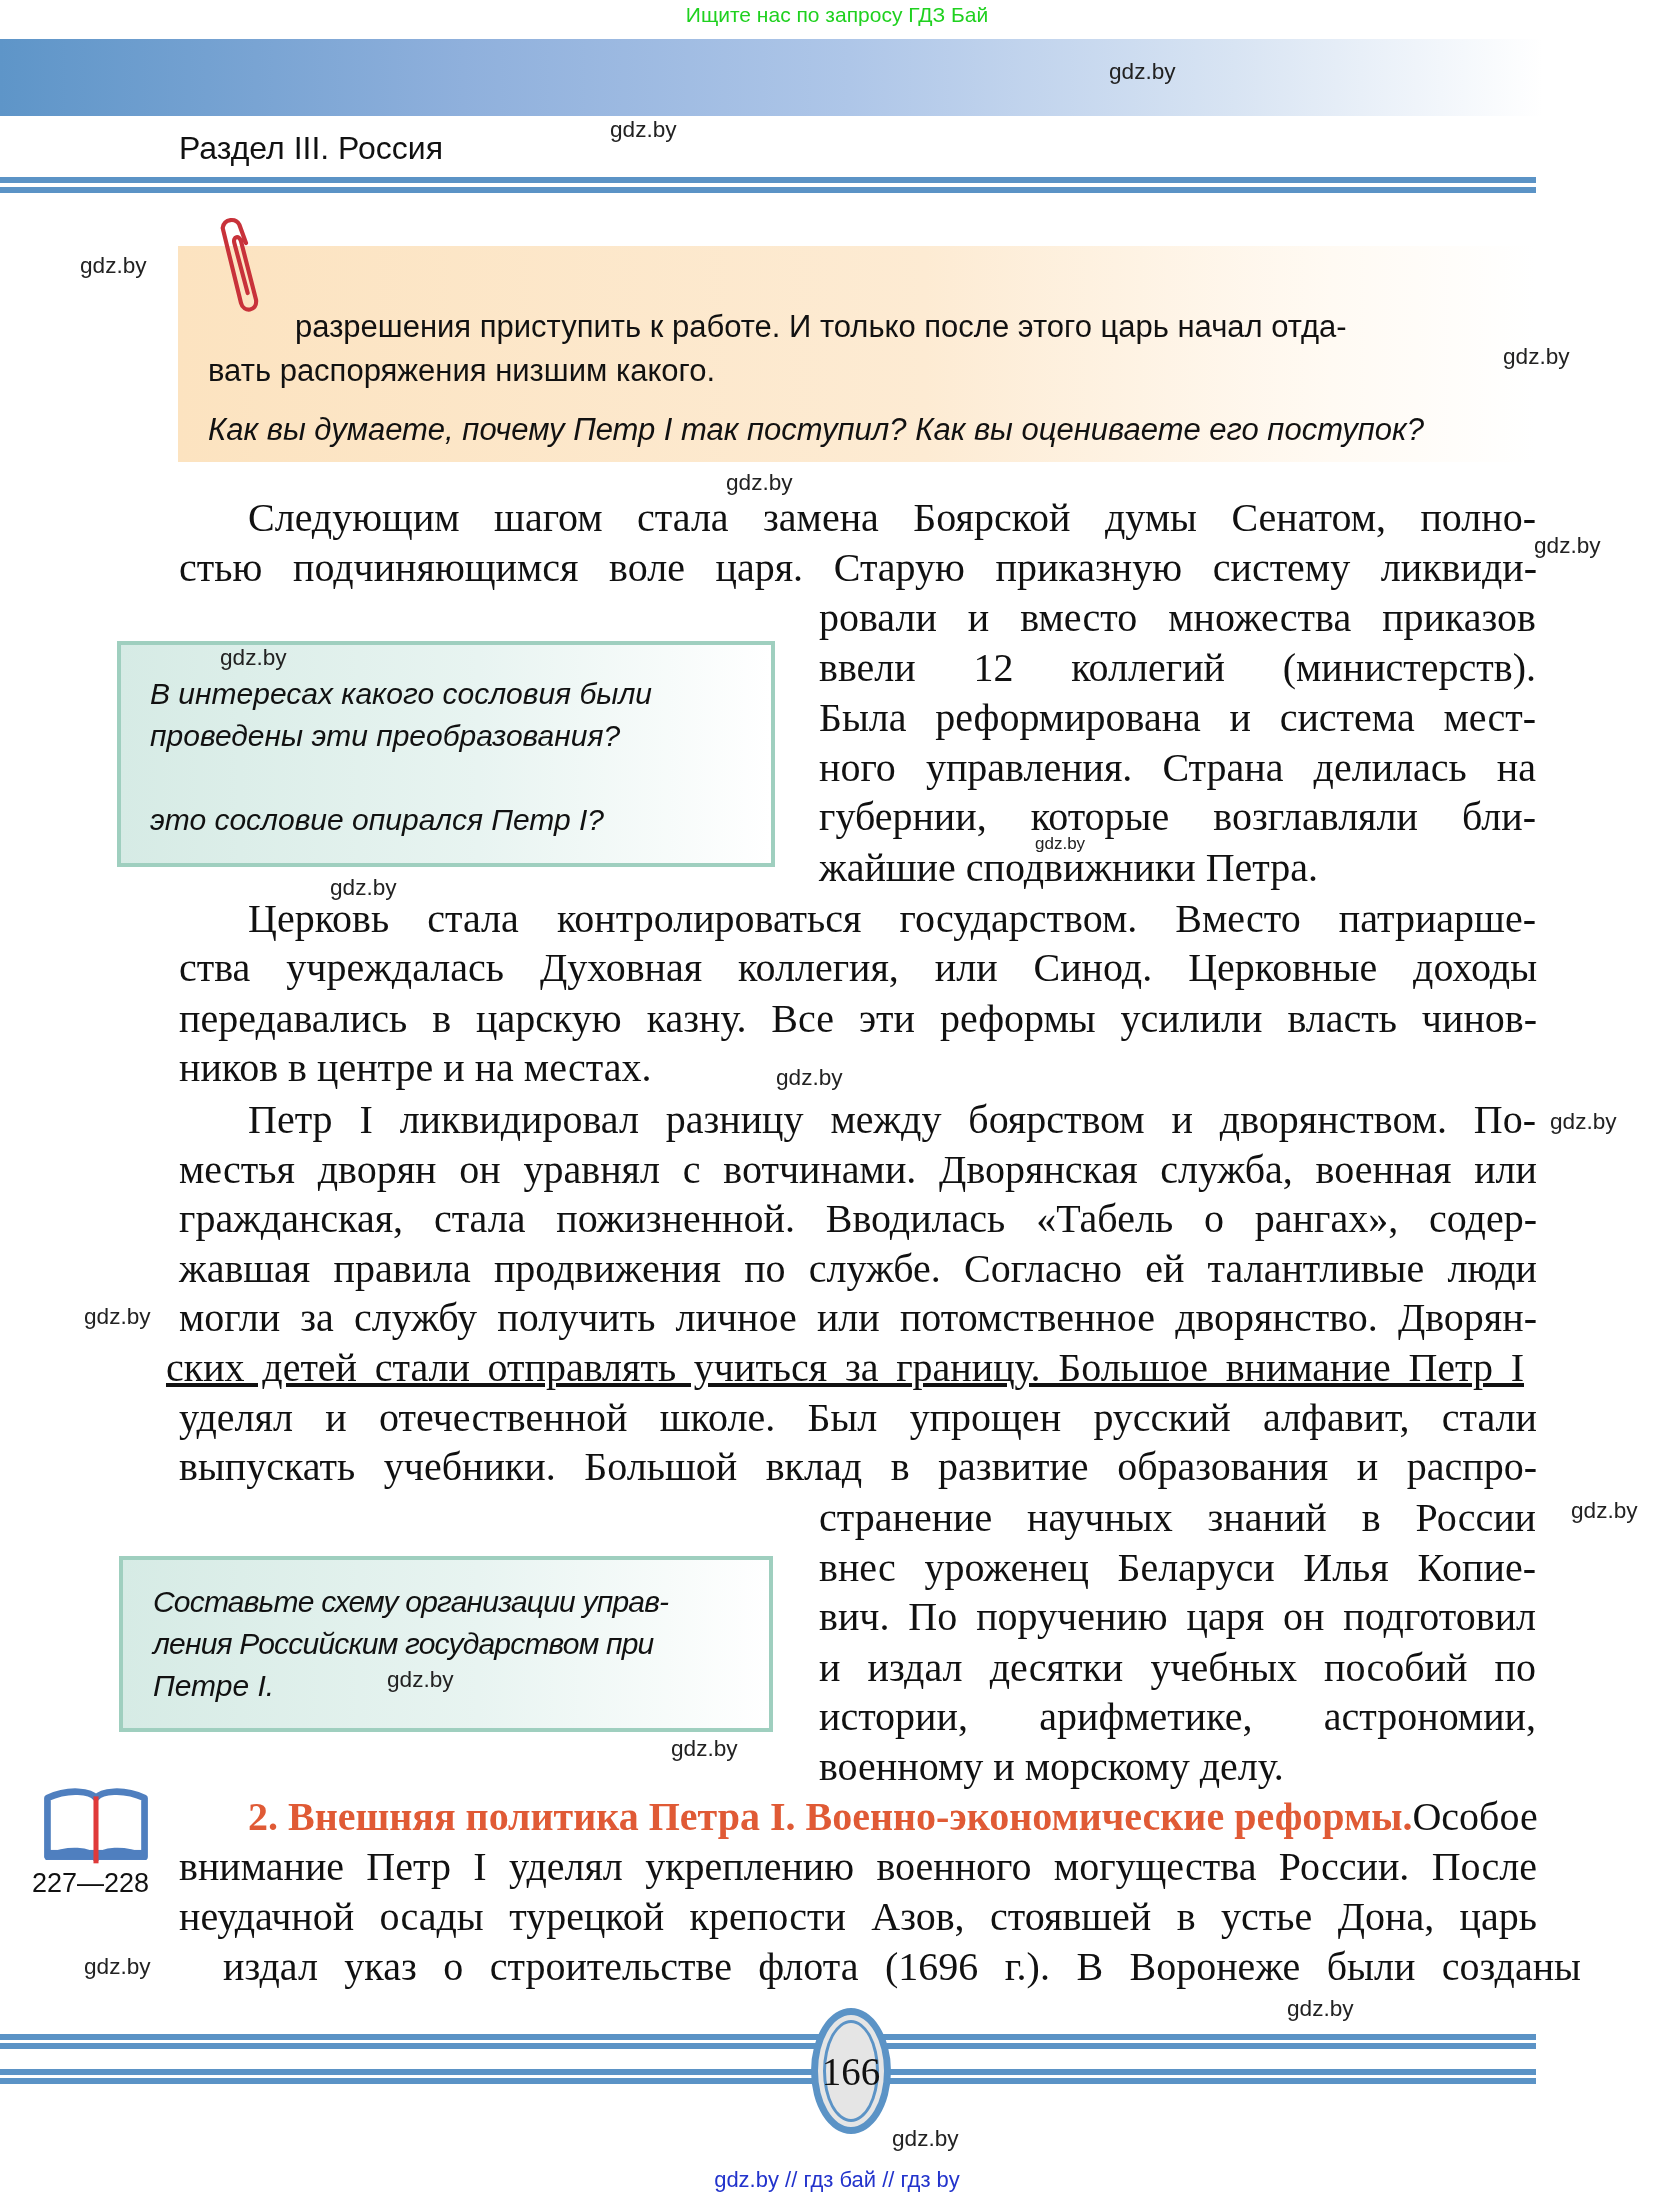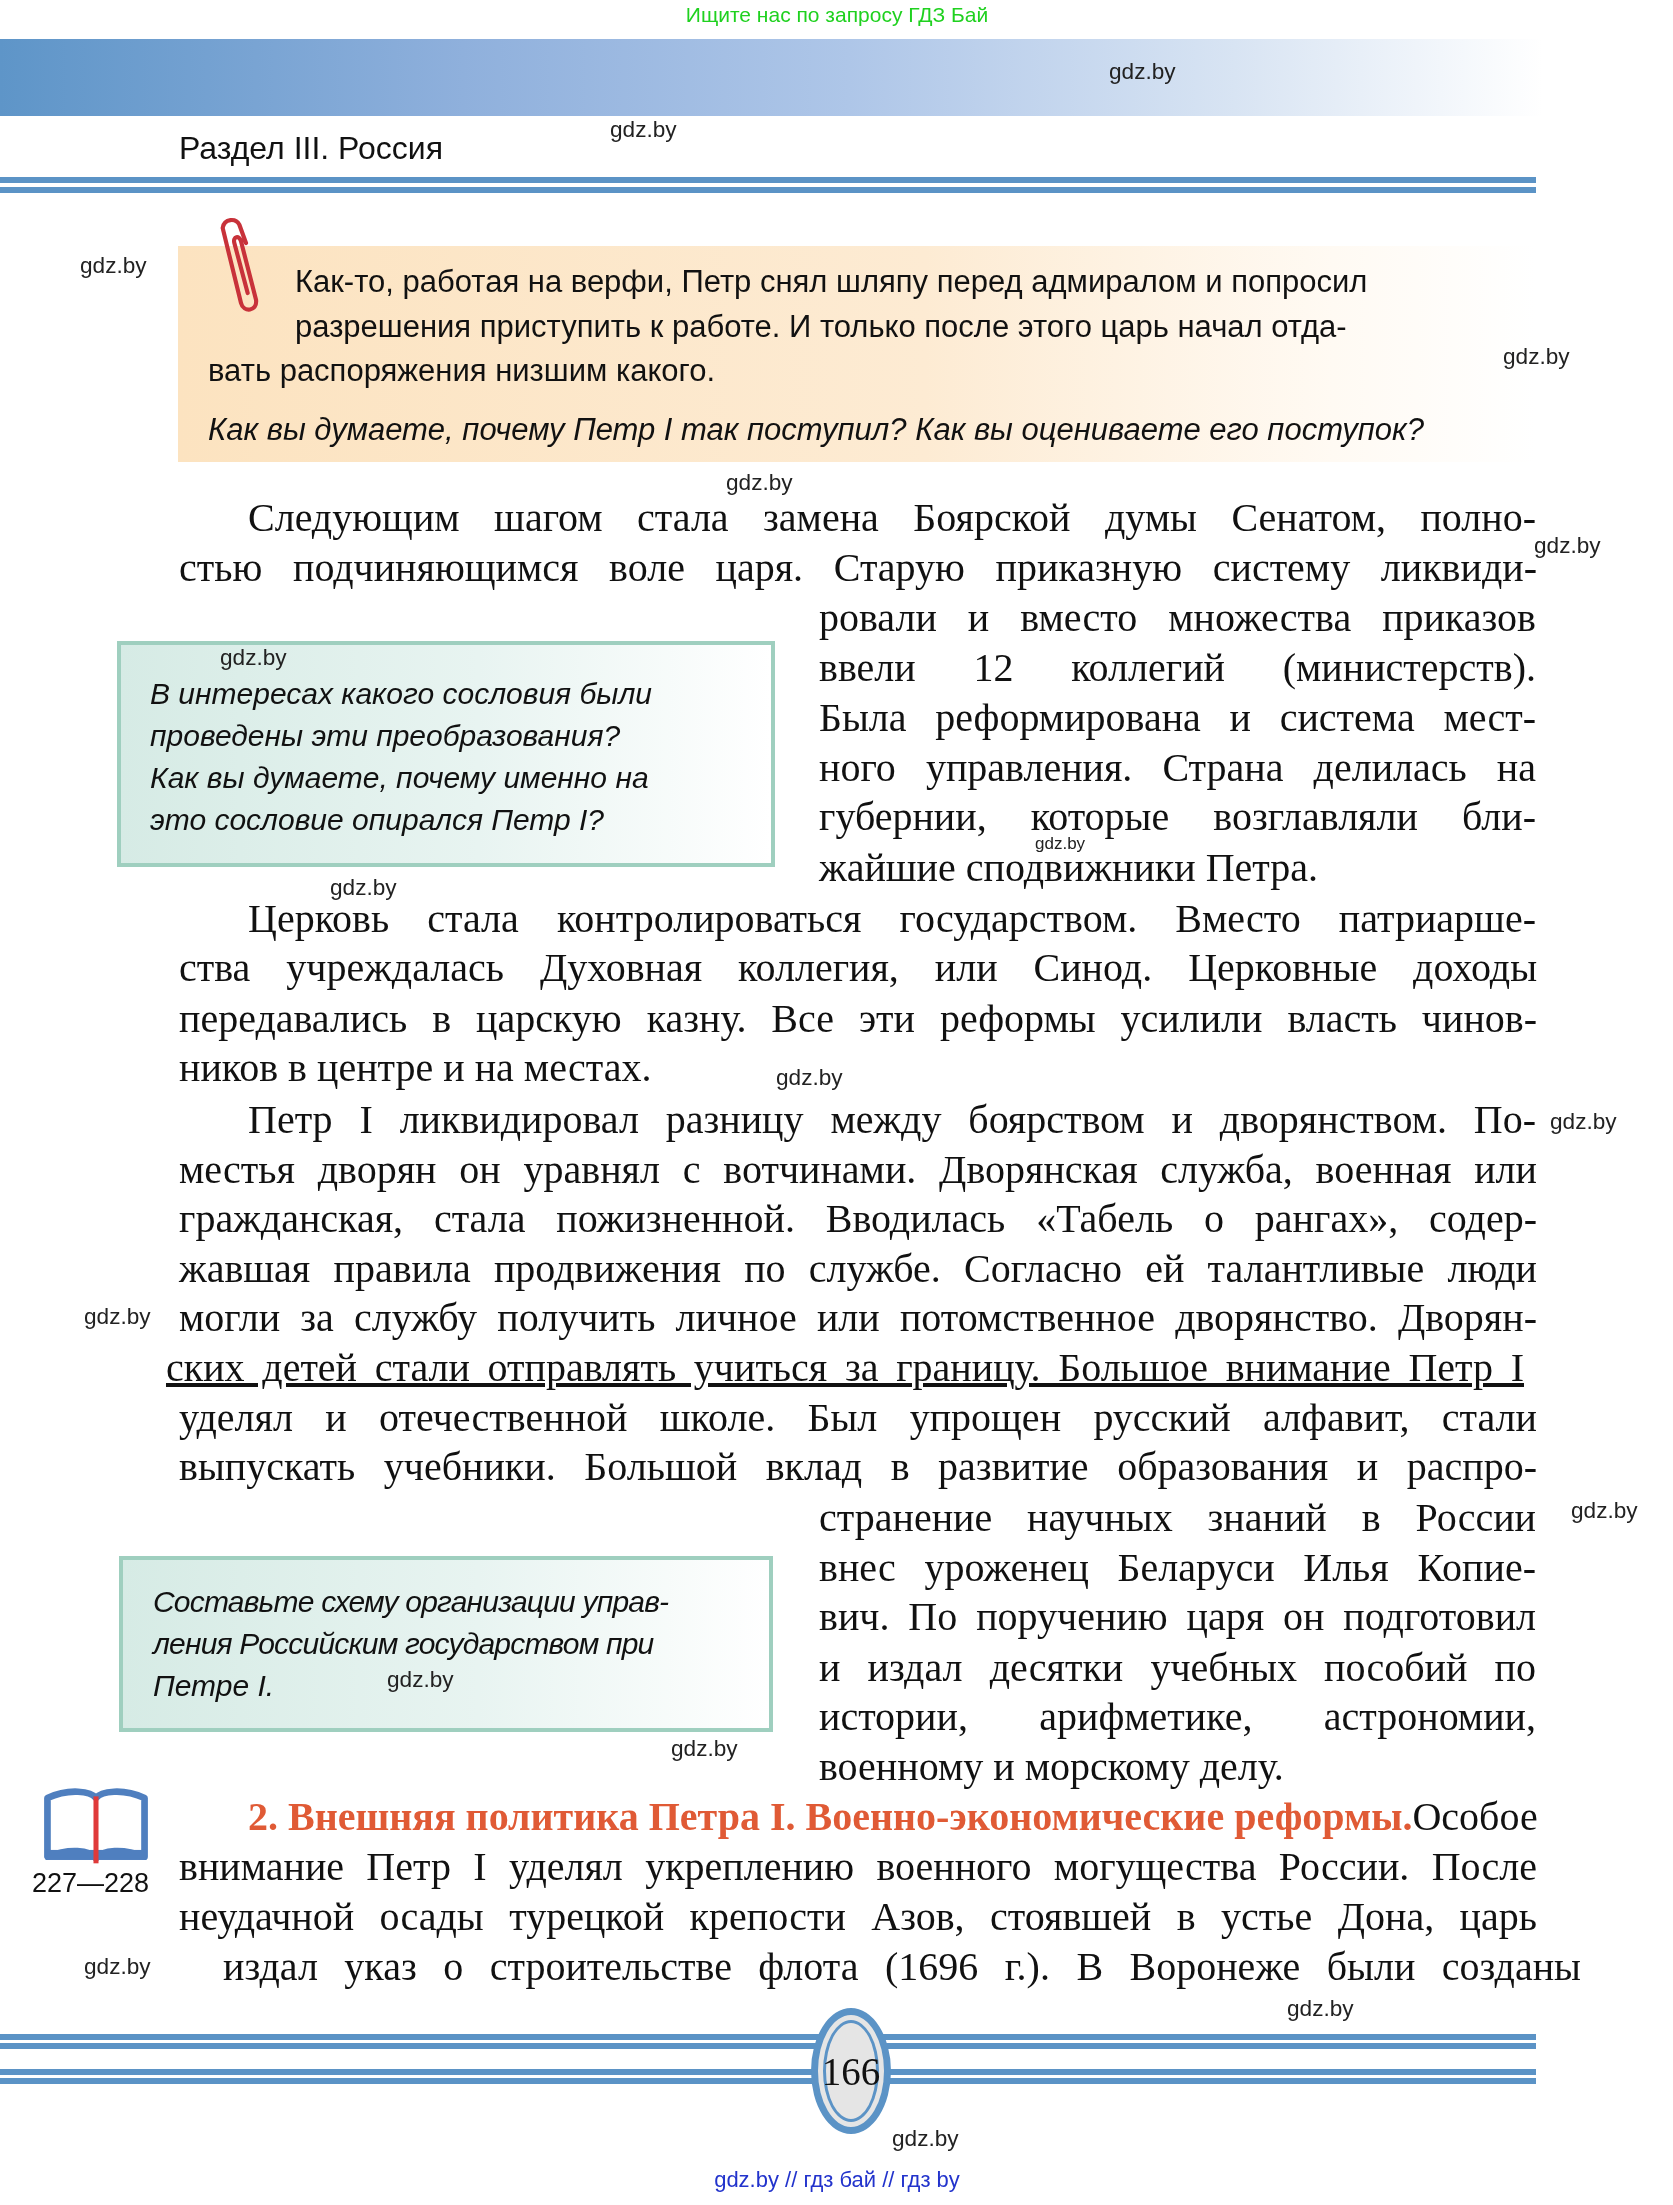--- a/index.html
+++ b/index.html
@@ -30,21 +30,20 @@
 
 <div class="abs band"></div>
 <div class="wm" style="left:1109px; top:59px;">gdz.by</div>
 <div class="abs section-title">Раздел III. Россия</div>
 <div class="wm" style="left:610px; top:117px;">gdz.by</div>
 <div class="rule" style="top:177px;"></div>
 <div class="rule" style="top:187px;"></div>
 
 <div class="wm" style="left:80px; top:253px;">gdz.by</div>
 <div class="abs note">
-  <div class="note-text" style="left:117px; top:18.4px;">Как-то, работая на верфи, Петр снял шляпу перед адмиралом и попросил</div>
   <div class="note-text" style="left:117px; top:63px;">разрешения приступить к работе. И только после этого царь начал отда-</div>
   <div class="note-text" style="left:30px; top:107px;">вать распоряжения низшим какого.</div>
   <div class="note-text note-q" style="left:30px; top:166px;">Как вы думаете, почему Петр I так поступил? Как вы оцениваете его поступок?</div>
 </div>
 <svg class="abs" style="left:216px; top:216px;" width="55" height="99" viewBox="0 0 66 118">
   <path d="M36 32 L28 10 C24 2 10 2 8 14 L30 104 C33 116 50 114 48 100 L30 30 C28 22 20 24 22 32 L38 92" fill="none" stroke="#c8323a" stroke-width="5" stroke-linecap="round"></path>
 </svg>
 <div class="wm" style="left:1503px; top:344px;">gdz.by</div>
 <div class="wm" style="left:726px; top:470px;">gdz.by</div>
 
@@ -56,21 +55,20 @@
 <div class="line just" style="left:819px; width:717px; top:698px;">Была реформирована и система мест-</div>
 <div class="line just" style="left:819px; width:717px; top:748px;">ного управления. Страна делилась на</div>
 <div class="line just" style="left:819px; width:717px; top:797px;">губернии, которые возглавляли бли-</div>
 <div class="wm" style="left:1035px; top:834px; font-size:17px;">gdz.by</div>
 <div class="line" style="left:819px; top:848px;">жайшие сподвижники Петра.</div>
 
 <div class="side-box" style="left:117px; top:641px; width:658px; height:226px;">
   <div class="wm" style="left:99px; top:0px;">gdz.by</div>
   <div class="side-text" style="left:29px; top:32px;">В интересах какого сословия были</div>
   <div class="side-text" style="left:29px; top:74px;">проведены эти преобразования?</div>
-  <div class="side-text" style="left:29px; top:116px;">Как вы думаете, почему именно на</div>
   <div class="side-text" style="left:29px; top:158px;">это сословие опирался Петр I?</div>
 </div>
 <div class="wm" style="left:330px; top:875px;">gdz.by</div>
 
 <div class="line just" style="left:248px; width:1288px; top:899px;">Церковь стала контролироваться государством. Вместо патриарше-</div>
 <div class="line just" style="left:179px; width:1358px; top:948px;">ства учреждалась Духовная коллегия, или Синод. Церковные доходы</div>
 <div class="line just" style="left:179px; width:1358px; top:999px;">передавались в царскую казну. Все эти реформы усилили власть чинов-</div>
 <div class="line" style="left:179px; top:1048px;">ников в центре и на местах.</div>
 <div class="wm" style="left:776px; top:1065px;">gdz.by</div>
 

